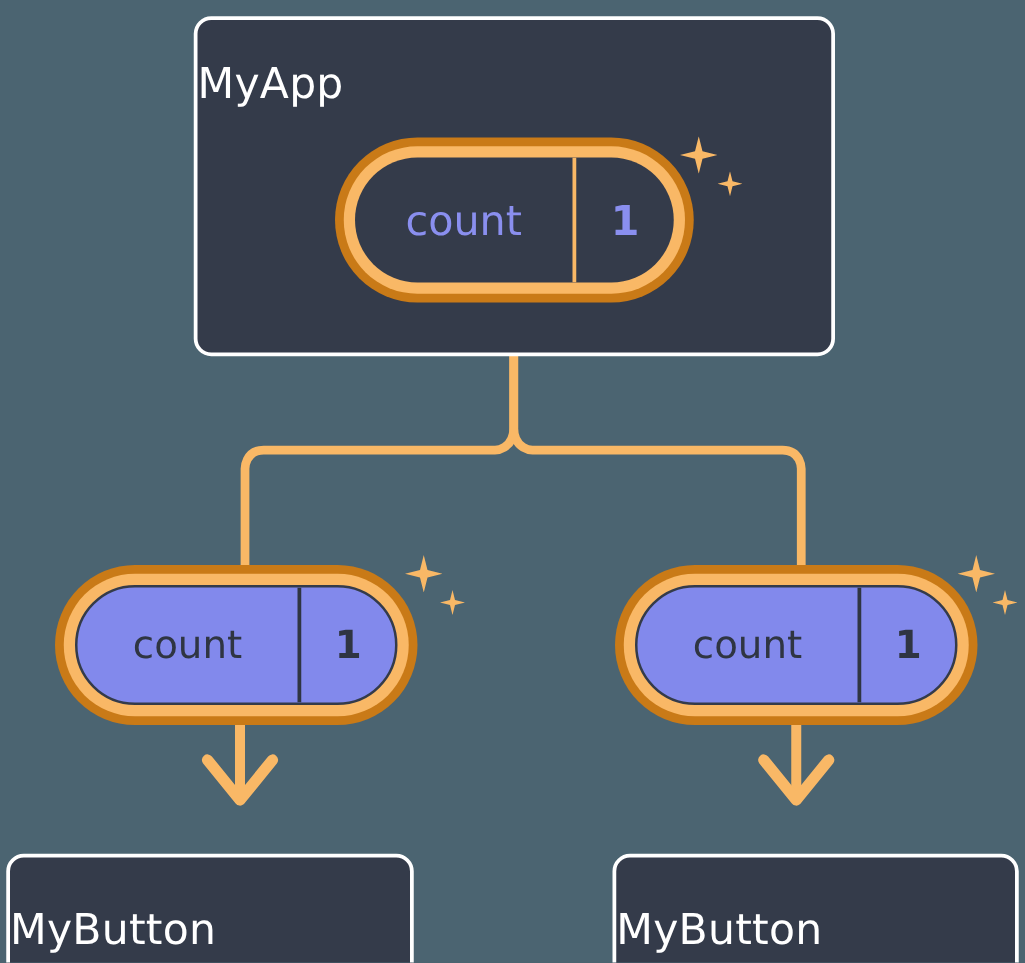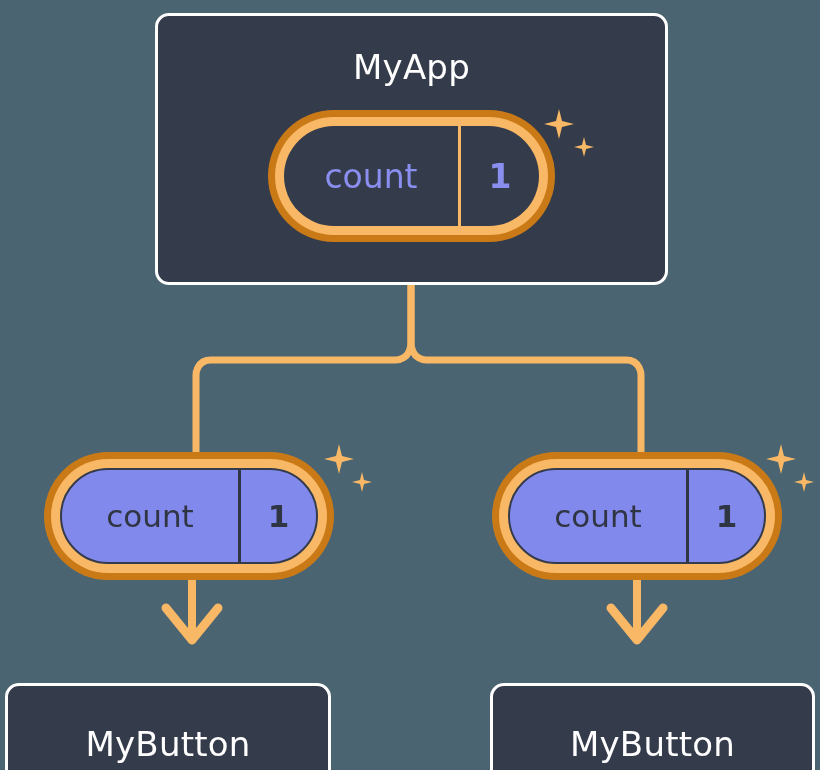--- a/index.html
+++ b/index.html
@@ -28,21 +28,21 @@
   }
 
   
   .comp-box {
     position: absolute;
     box-sizing: border-box;
     background: #343b4a;
     border: 3px solid #ffffff;
     border-radius: 14px;
     display: flex;
-    justify-content: center;
+    justify-content: flex-start;
   }
   .comp-title {
     color: #ffffff;
     font-size: 34px;
     font-weight: 400;
     letter-spacing: 0.2px;
     line-height: 1;
     white-space: nowrap;
   }
 

